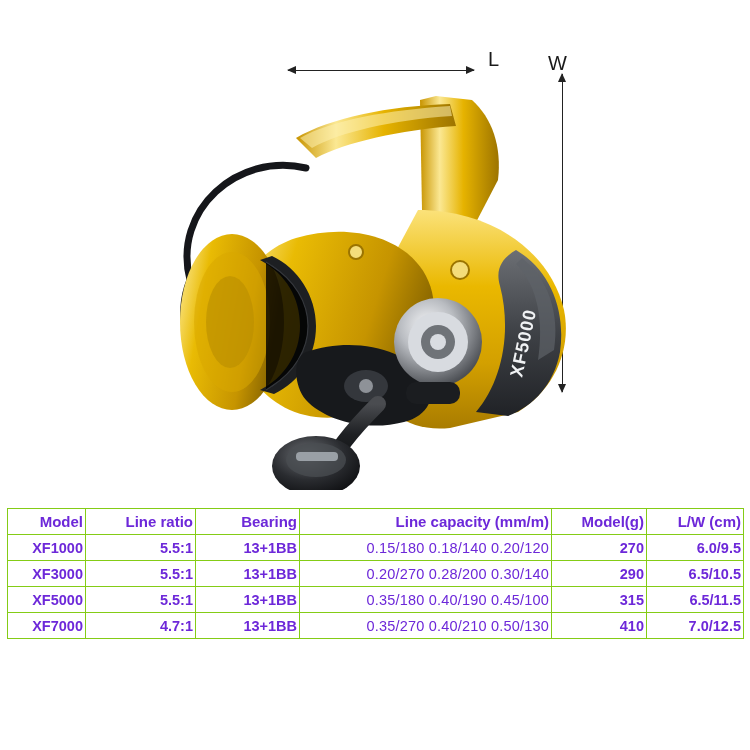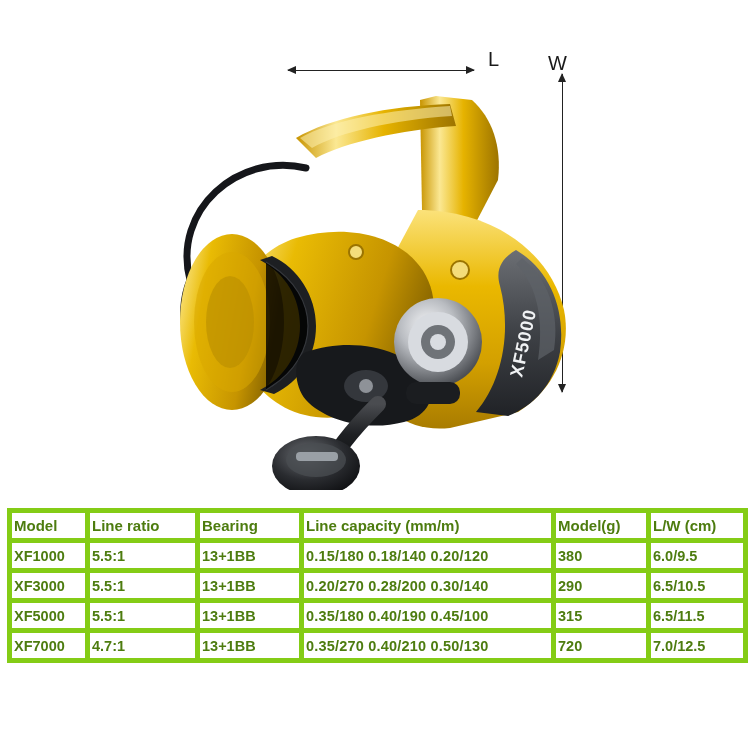--- a/index.html
+++ b/index.html
@@ -101,42 +101,42 @@
     top: 508px;
     width: 736px;
   }
   table.spec {
     border-collapse: collapse;
     width: 736px;
     table-layout: fixed;
   }
   table.spec th,
   table.spec td {
-    border: 5px solid #84cc16;
-    text-align: left;
+    border: 1px solid #84cc16;
+    text-align: right;
     font-size: 14.5px;
-    color: #4d7c0f;
+    color: #6d28d9;
     height: 25px;
     padding: 0 2px;
     white-space: nowrap;
     overflow: hidden;
   }
   table.spec th {
     font-weight: bold;
     font-size: 15px;
   }
   table.spec td.model,
   table.spec td.gear,
   table.spec td.bearing,
   table.spec td.weight,
   table.spec td.lw {
     font-weight: bold;
   }
   table.spec td.line {
-    font-weight: bold;
+    font-weight: normal;
     letter-spacing: 0.2px;
   }
   col.c-model   { width: 78px; }
   col.c-gear    { width: 110px; }
   col.c-bearing { width: 104px; }
   col.c-line    { width: 252px; }
   col.c-weight  { width: 95px; }
   col.c-lw      { width: 97px; }
 </style>
 </head>
@@ -261,21 +261,21 @@
         <th>Model(g)</th>
         <th>L/W (cm)</th>
       </tr>
     </thead>
     <tbody>
       <tr>
         <td class="model">XF1000</td>
         <td class="gear">5.5:1</td>
         <td class="bearing">13+1BB</td>
         <td class="line">0.15/180 0.18/140 0.20/120</td>
-        <td class="weight">380</td>
+        <td class="weight">270</td>
         <td class="lw">6.0/9.5</td>
       </tr>
       <tr>
         <td class="model">XF3000</td>
         <td class="gear">5.5:1</td>
         <td class="bearing">13+1BB</td>
         <td class="line">0.20/270 0.28/200 0.30/140</td>
         <td class="weight">290</td>
         <td class="lw">6.5/10.5</td>
       </tr>
@@ -285,18 +285,18 @@
         <td class="bearing">13+1BB</td>
         <td class="line">0.35/180 0.40/190 0.45/100</td>
         <td class="weight">315</td>
         <td class="lw">6.5/11.5</td>
       </tr>
       <tr>
         <td class="model">XF7000</td>
         <td class="gear">4.7:1</td>
         <td class="bearing">13+1BB</td>
         <td class="line">0.35/270 0.40/210 0.50/130</td>
-        <td class="weight">720</td>
+        <td class="weight">410</td>
         <td class="lw">7.0/12.5</td>
       </tr>
     </tbody>
   </table>
 </div>
 
 </body></html>

